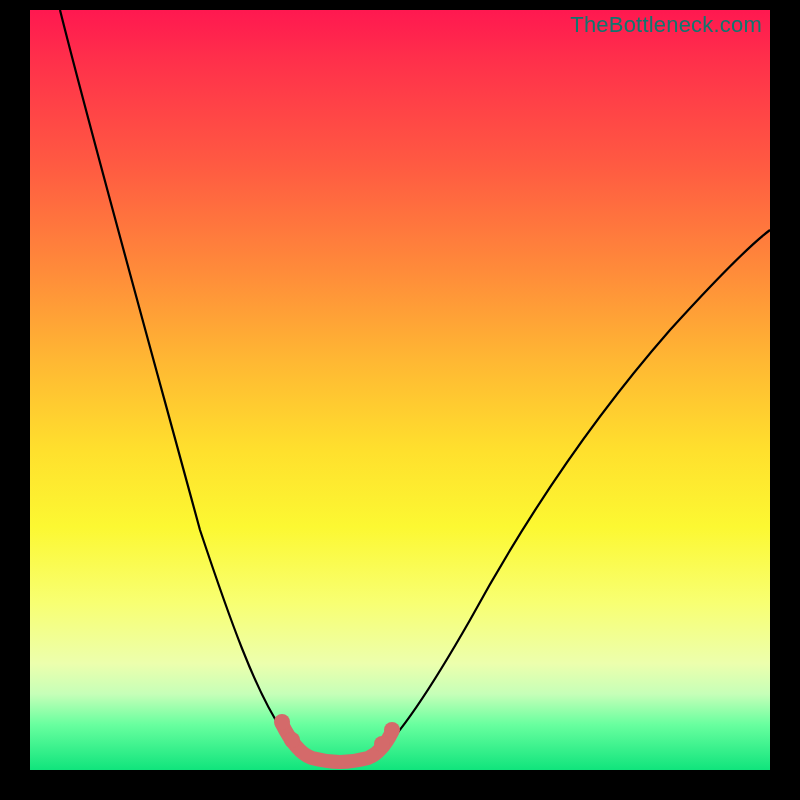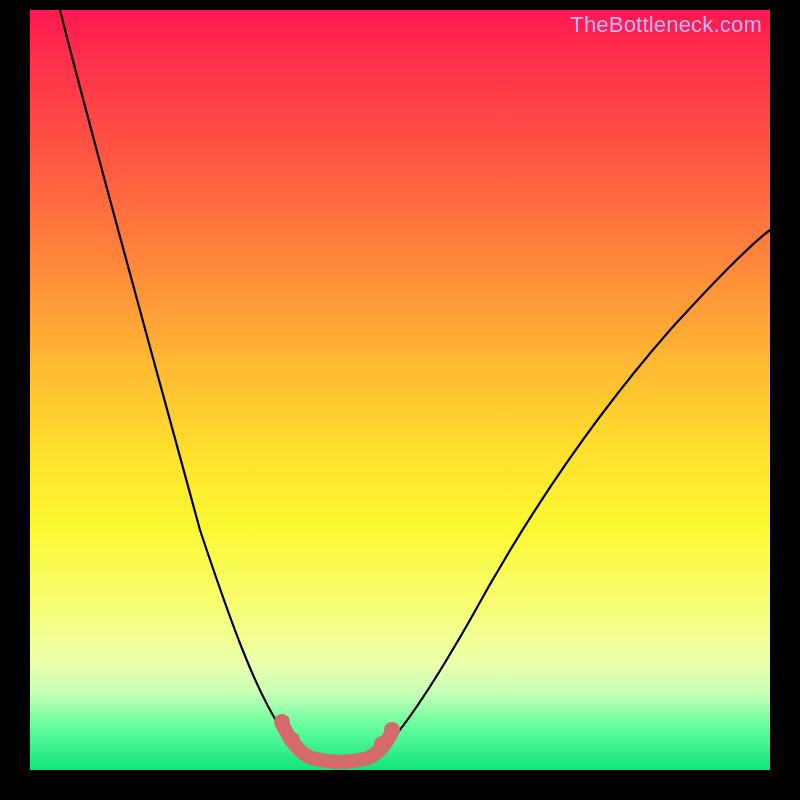--- a/index.html
+++ b/index.html
@@ -37,21 +37,21 @@
       #ecffad 86%,
       #c6ffb8 90%,
       #69ff9f 94%,
       #10e47c 100%
     );
   }
   .watermark {
     position: absolute;
     top: 12px;
     right: 38px;
-    color: #c4b5fd;
+    color: #0f766e;
     font-size: 22px;
     font-weight: 500;
     letter-spacing: 0.2px;
     z-index: 5;
   }
   svg.curve-layer {
     position: absolute;
     inset: 0;
     width: 100%;
     height: 100%;

